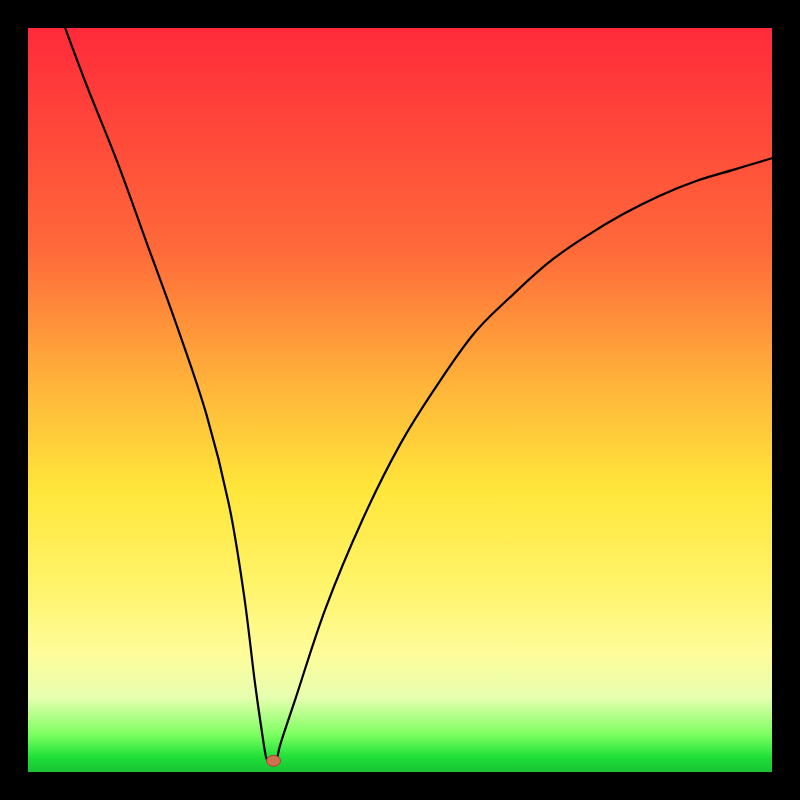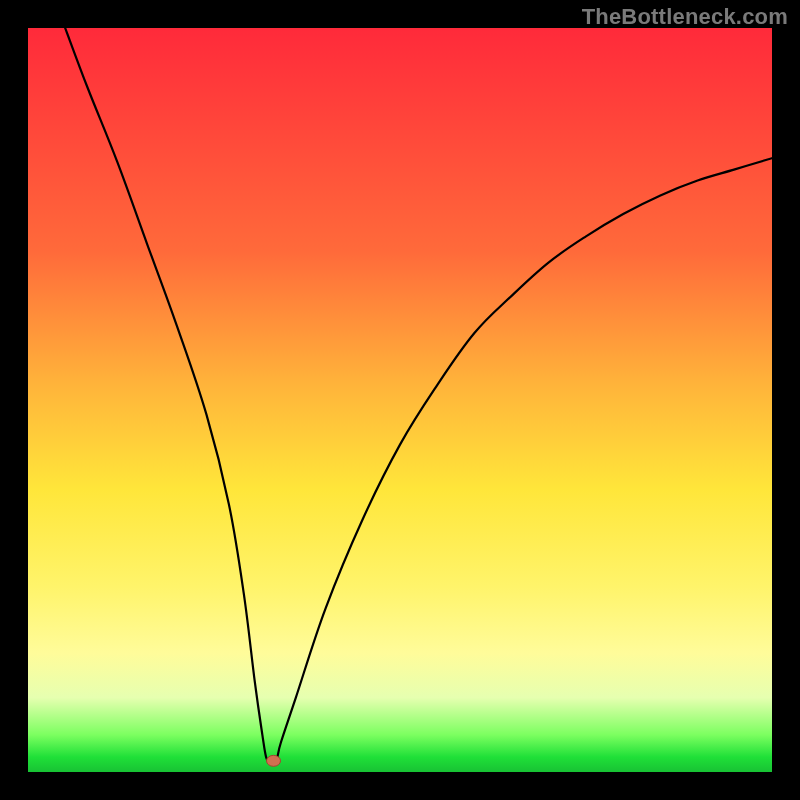--- a/index.html
+++ b/index.html
@@ -53,20 +53,19 @@
     font-size: 22px;
     font-weight: 600;
     letter-spacing: 0.2px;
     user-select: none;
   }
 </style>
 </head>
 <body>
 
 <div class="chart-container">
-  <div class="watermark">TheBottleneck.com</div>
   <div class="plot-area">
     <svg class="curve-svg" viewBox="0 0 744 744" preserveAspectRatio="none">
       <path id="curve-path" fill="none" stroke="#000000" stroke-width="2.2" stroke-linejoin="round" stroke-linecap="round" d="M 37.20 0.00 C 41.22 10.71, 50.15 35.41, 59.52 59.52 C 68.89 83.63, 78.57 105.80, 89.28 133.92 C 99.99 162.04, 108.33 186.30, 119.04 215.76 C 129.75 245.22, 138.09 266.80, 148.80 297.60 C 159.51 328.40, 169.19 354.74, 178.56 386.88 C 187.93 419.02, 194.18 444.02, 200.88 476.16 C 207.58 508.30, 211.07 533.30, 215.76 565.44 C 220.45 597.58, 223.57 629.28, 226.92 654.72 C 230.27 680.16, 232.35 693.41, 234.36 706.80 C 236.37 720.19, 236.74 724.03, 238.08 729.12 C 239.42 734.21, 240.46 734.00, 241.80 735.07 C 243.14 736.14, 244.18 736.14, 245.52 735.07 C 246.86 734.00, 247.90 732.87, 249.24 729.12 C 250.58 725.37, 249.61 724.95, 252.96 714.24 C 256.31 703.53, 259.80 693.71, 267.84 669.60 C 275.88 645.49, 285.55 612.46, 297.60 580.32 C 309.65 548.18, 321.41 520.50, 334.80 491.04 C 348.19 461.58, 358.61 440.75, 372.00 416.64 C 385.39 392.53, 395.81 377.21, 409.20 357.12 C 422.59 337.03, 433.01 321.11, 446.40 305.04 C 459.79 288.97, 470.21 280.56, 483.60 267.84 C 496.99 255.12, 507.41 245.07, 520.80 234.36 C 534.19 223.65, 544.61 217.02, 558.00 208.32 C 571.39 199.62, 581.81 193.37, 595.20 186.00 C 608.59 178.63, 619.01 173.43, 632.40 167.40 C 645.79 161.37, 656.21 157.21, 669.60 152.52 C 682.99 147.83, 693.41 145.38, 706.80 141.36 C 720.19 137.34, 737.30 132.21, 744.00 130.20"></path>
       <ellipse id="marker-dot" rx="7" ry="5.5" fill="#d07050" stroke="#a04830" stroke-width="1" cx="245.52" cy="732.84"></ellipse>
     </svg>
   </div>
 </div>
 
 </body></html>

